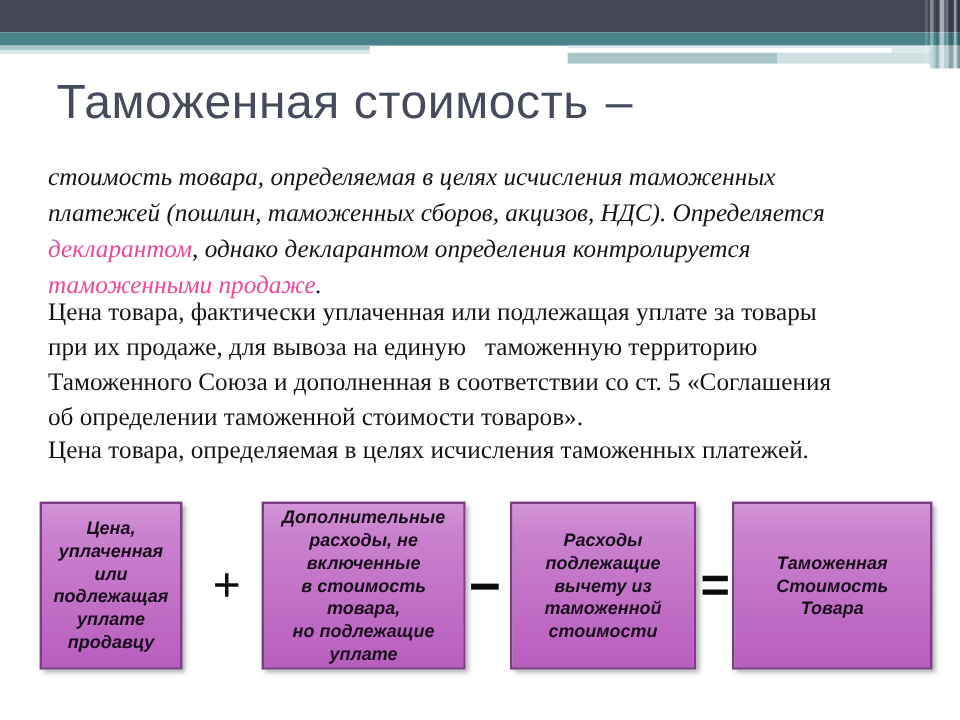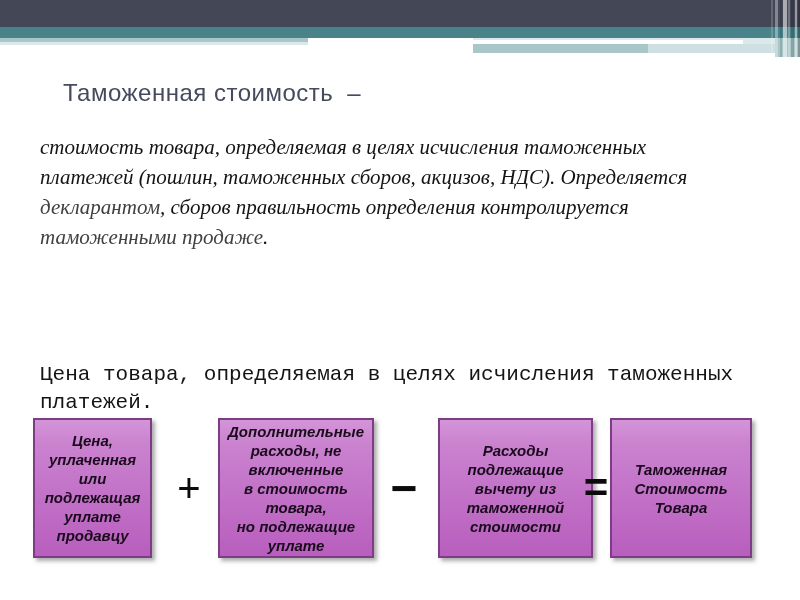--- a/index.html
+++ b/index.html
@@ -21,43 +21,43 @@
   .s1{left:771px;width:2px;background:rgba(255,255,255,.18);}
   .s2{left:775px;width:3px;background:rgba(255,255,255,.35);}
   .s3{left:780px;width:2px;background:rgba(0,0,0,.12);}
   .s4{left:783px;width:4px;background:rgba(255,255,255,.55);}
   .s5{left:788px;width:2px;background:rgba(255,255,255,.25);}
   .s6{left:791px;width:3px;background:rgba(0,0,0,.18);}
   .s7{left:795px;width:2px;background:rgba(255,255,255,.45);}
   .s8{left:798px;width:2px;background:rgba(0,0,0,.25);}
 
   
-  .title{position:absolute;left:47px;top:63px;margin:16px;font-size:24px;font-weight:400;
+  .title{position:absolute;left:47px;top:63px;margin:0;font-size:40px;font-weight:400;
          color:#454a5d;white-space:pre;letter-spacing:.5px;}
   .title .dash{margin-left:14px;}
 
   
   .para{position:absolute;left:40px;width:732px;color:#141414;
         font-family:"Liberation Serif",serif;font-size:21px;white-space:pre-wrap;}
   .para1{top:132px;line-height:30px;font-style:italic;}
   .para2{top:246px;line-height:29px;}
-  .para3{top:361px;line-height:28px;font-family:Liberation Mono, monospace;}
-  .link{color:#404040;}
+  .para3{top:361px;line-height:28px;}
+  .link{color:#ec4899;}
 
   
   .fbox{position:absolute;top:418px;height:140px;box-sizing:border-box;
         background:linear-gradient(to bottom,#d494d8 0%,#ca82cf 18%,#b85ebe 100%);
         border:2px solid #7c3d84;box-shadow:3px 3px 4px rgba(90,90,90,.5);
         display:flex;align-items:center;justify-content:center;text-align:center;
         font-weight:bold;font-style:italic;font-size:15px;line-height:19px;color:#190b1c;
         padding:2px;}
   .box1{left:33px;width:119px;}
-  .box2{left:218px;width:156px;text-align:center;}
-  .box3{left:425px;width:155px;margin-left:13px;}
-  .box4{left:610px;width:142px;justify-content:center;}
+  .box2{left:218px;width:170px;text-align:center;}
+  .box3{left:425px;width:155px;}
+  .box4{left:610px;width:167px;justify-content:center;}
   .fbox span{white-space:pre-line;}
   .op{position:absolute;top:418px;height:140px;display:flex;align-items:center;
       justify-content:center;color:#0b0b0b;}
   .op-plus{left:167px;width:44px;font-size:40px;font-weight:400;}
   .op-minus{left:380px;width:48px;font-size:46px;font-weight:700;}
   .op-equals{left:574px;width:44px;font-size:42px;font-weight:700;}
 </style>
 </head>
 <body>
 
@@ -78,23 +78,27 @@
   <div class="stripe s4"></div>
   <div class="stripe s5"></div>
   <div class="stripe s6"></div>
   <div class="stripe s7"></div>
   <div class="stripe s8"></div>
 
   <h1 class="title"><span>Таможенная стоимость</span><span class="dash">–</span></h1>
 
   <div class="para para1"><span>стоимость товара, определяемая в целях исчисления таможенных
 платежей (пошлин, таможенных сборов, акцизов, НДС). Определяется
-</span><span class="link">декларантом</span><span>, сборов правильность определения контролируется
+</span><span class="link">декларантом</span><span>, однако декларантом определения контролируется
 </span><span class="link">таможенными продаже</span><span>.</span></div>
 
+  <div class="para para2">Цена товара, фактически уплаченная или подлежащая уплате за товары
+при их продаже, для вывоза на единую   таможенную территорию
+Таможенного Союза и дополненная в соответствии со ст. 5 «Соглашения
+об определении таможенной стоимости товаров».</div>
 
   <div class="para para3">Цена товара, определяемая в целях исчисления таможенных платежей.</div>
 
   <div class="fbox box1">
       <span>Цена,
 уплаченная
 или
 подлежащая
 уплате
 продавцу</span>

